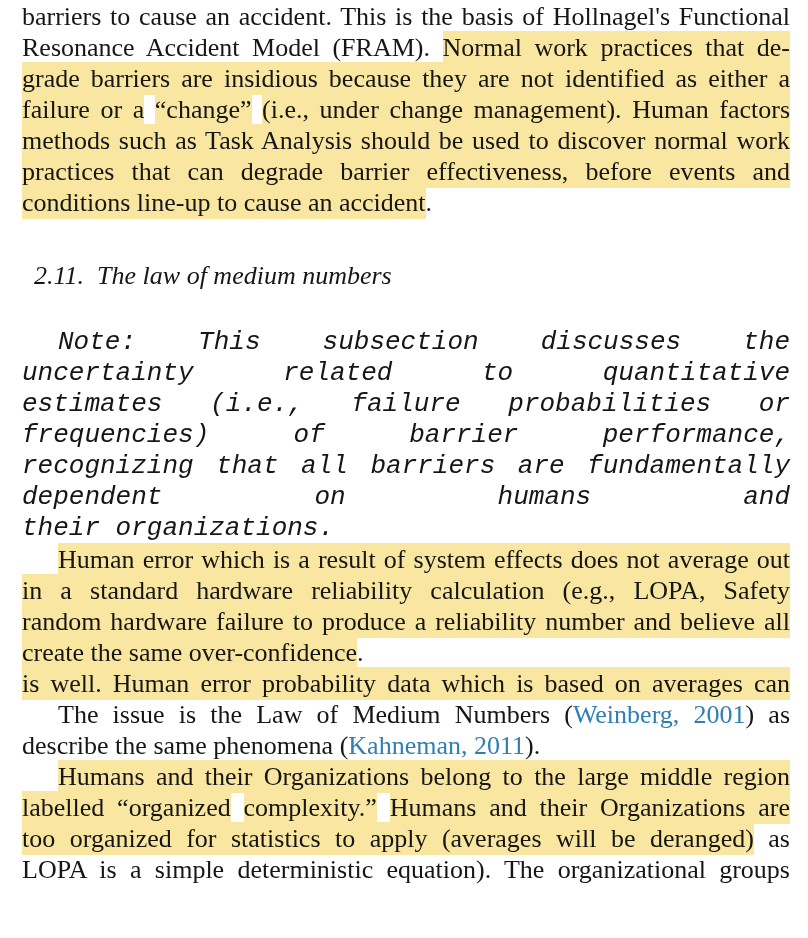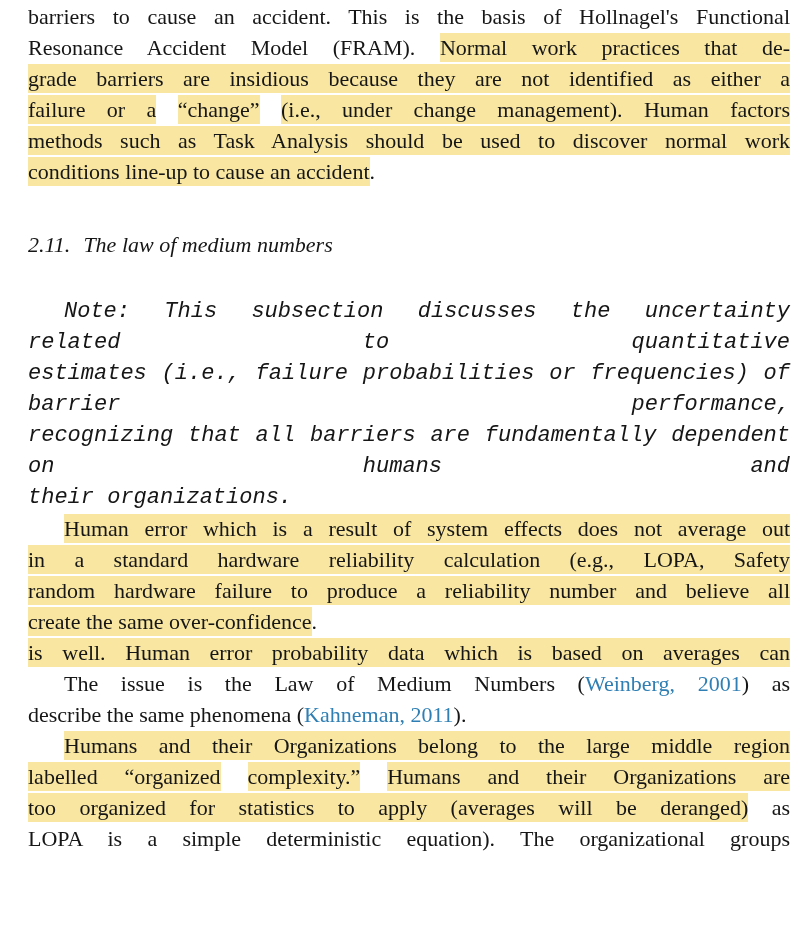--- a/index.html
+++ b/index.html
@@ -13,40 +13,40 @@
   html, body { background: var(--paper); }
   body {
     width: 808px;
     height: 938px;
     overflow: hidden;
     font-family: "Liberation Serif", "DejaVu Serif", serif;
   }
   .page {
     width: 808px;
     height: 938px;
-    padding: 1px 18px 0 28px;
+    padding: 1px 18px 0 22px;
     background: var(--paper);
     color: var(--ink);
-    font-size: 22px;
+    font-size: 26px;
     line-height: 31px;
   }
   .line {
     text-align: justify;
     min-height: 31px;
     white-space: normal;
   }
   .line.just {
     text-align-last: justify;
     -moz-text-align-last: justify;
   }
   .line.indent { text-indent: 36px; }
   .line.italic { font-style: italic; font-family: Liberation Mono, monospace; }
   .heading {
     font-style: italic;
-    margin: 42px 0 36px 0;
+    margin: 42px 0 36px 12px;
   }
   .heading .num { margin-right: 13px; }
   mark.hl {
     background: var(--hl);
     color: inherit;
     padding: 2px 0;
   }
   a.cite {
     color: var(--link);
     text-decoration: none;
@@ -55,20 +55,21 @@
 </style>
 </head>
 <body>
 
 <main class="page">
     <div class="line just"><span>barriers to cause an accident. This is the basis of Hollnagel's Functional</span></div>
     <div class="line just"><span>Resonance Accident Model (FRAM). </span><mark class="hl">Normal work practices that de-</mark></div>
     <div class="line just"><mark class="hl">grade barriers are insidious because they are not identified as either a</mark></div>
     <div class="line just"><mark class="hl">failure or a</mark><span> </span><mark class="hl">“change”</mark><span> </span><mark class="hl">(i.e., under change management). Human factors</mark></div>
     <div class="line just"><mark class="hl">methods such as Task Analysis should be used to discover normal work</mark></div>
+    <div class="line just"><mark class="hl">practices that can degrade barrier effectiveness, before events and</mark></div>
     <div class="line"><mark class="hl">conditions line-up to cause an accident</mark><span>.</span></div>
     <div class="heading"><span class="num">2.11.</span><span>The law of medium numbers</span></div>
     <div class="line just indent italic"><span>Note: This subsection discusses the uncertainty related to quantitative</span></div>
     <div class="line just italic"><span>estimates (i.e., failure probabilities or frequencies) of barrier performance,</span></div>
     <div class="line just italic"><span>recognizing that all barriers are fundamentally dependent on humans and</span></div>
     <div class="line italic"><span>their organizations.</span></div>
     <div class="line just indent"><mark class="hl">Human error which is a result of system effects does not average out</mark></div>
     <div class="line just"><mark class="hl">in a standard hardware reliability calculation (e.g., LOPA, Safety</mark></div>
     <div class="line just"><mark class="hl">random hardware failure to produce a reliability number and believe all</mark></div>
     <div class="line"><mark class="hl">create the same over-confidence</mark><span>.</span></div>

